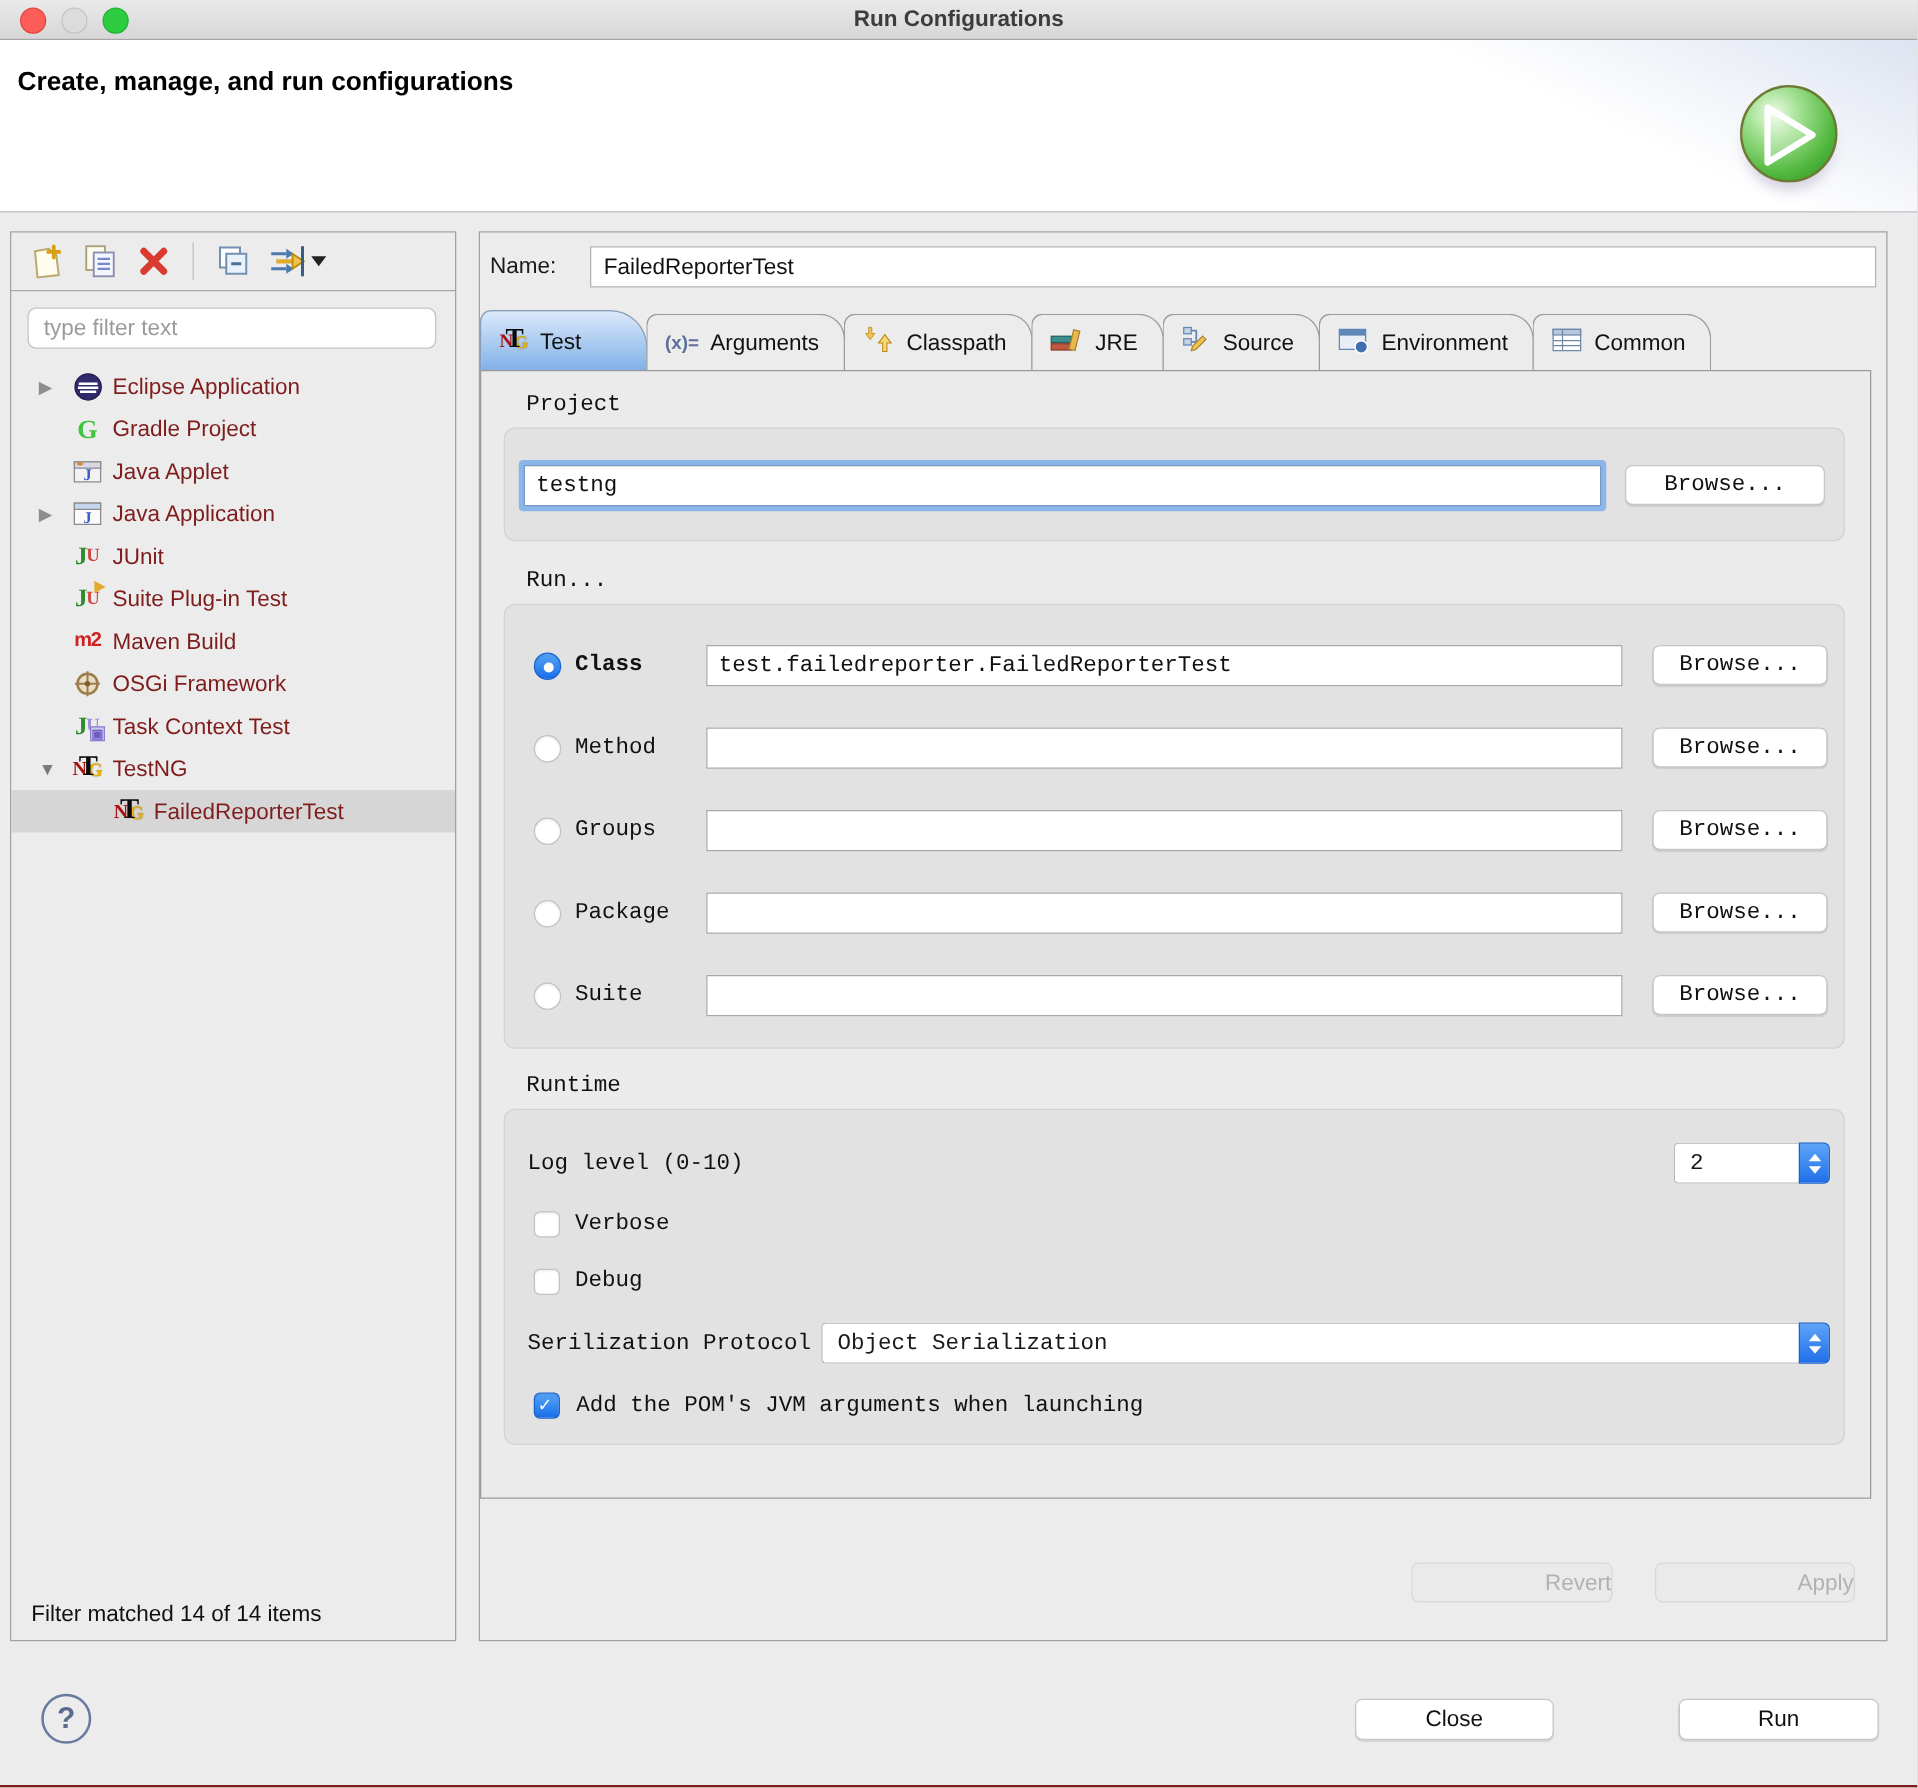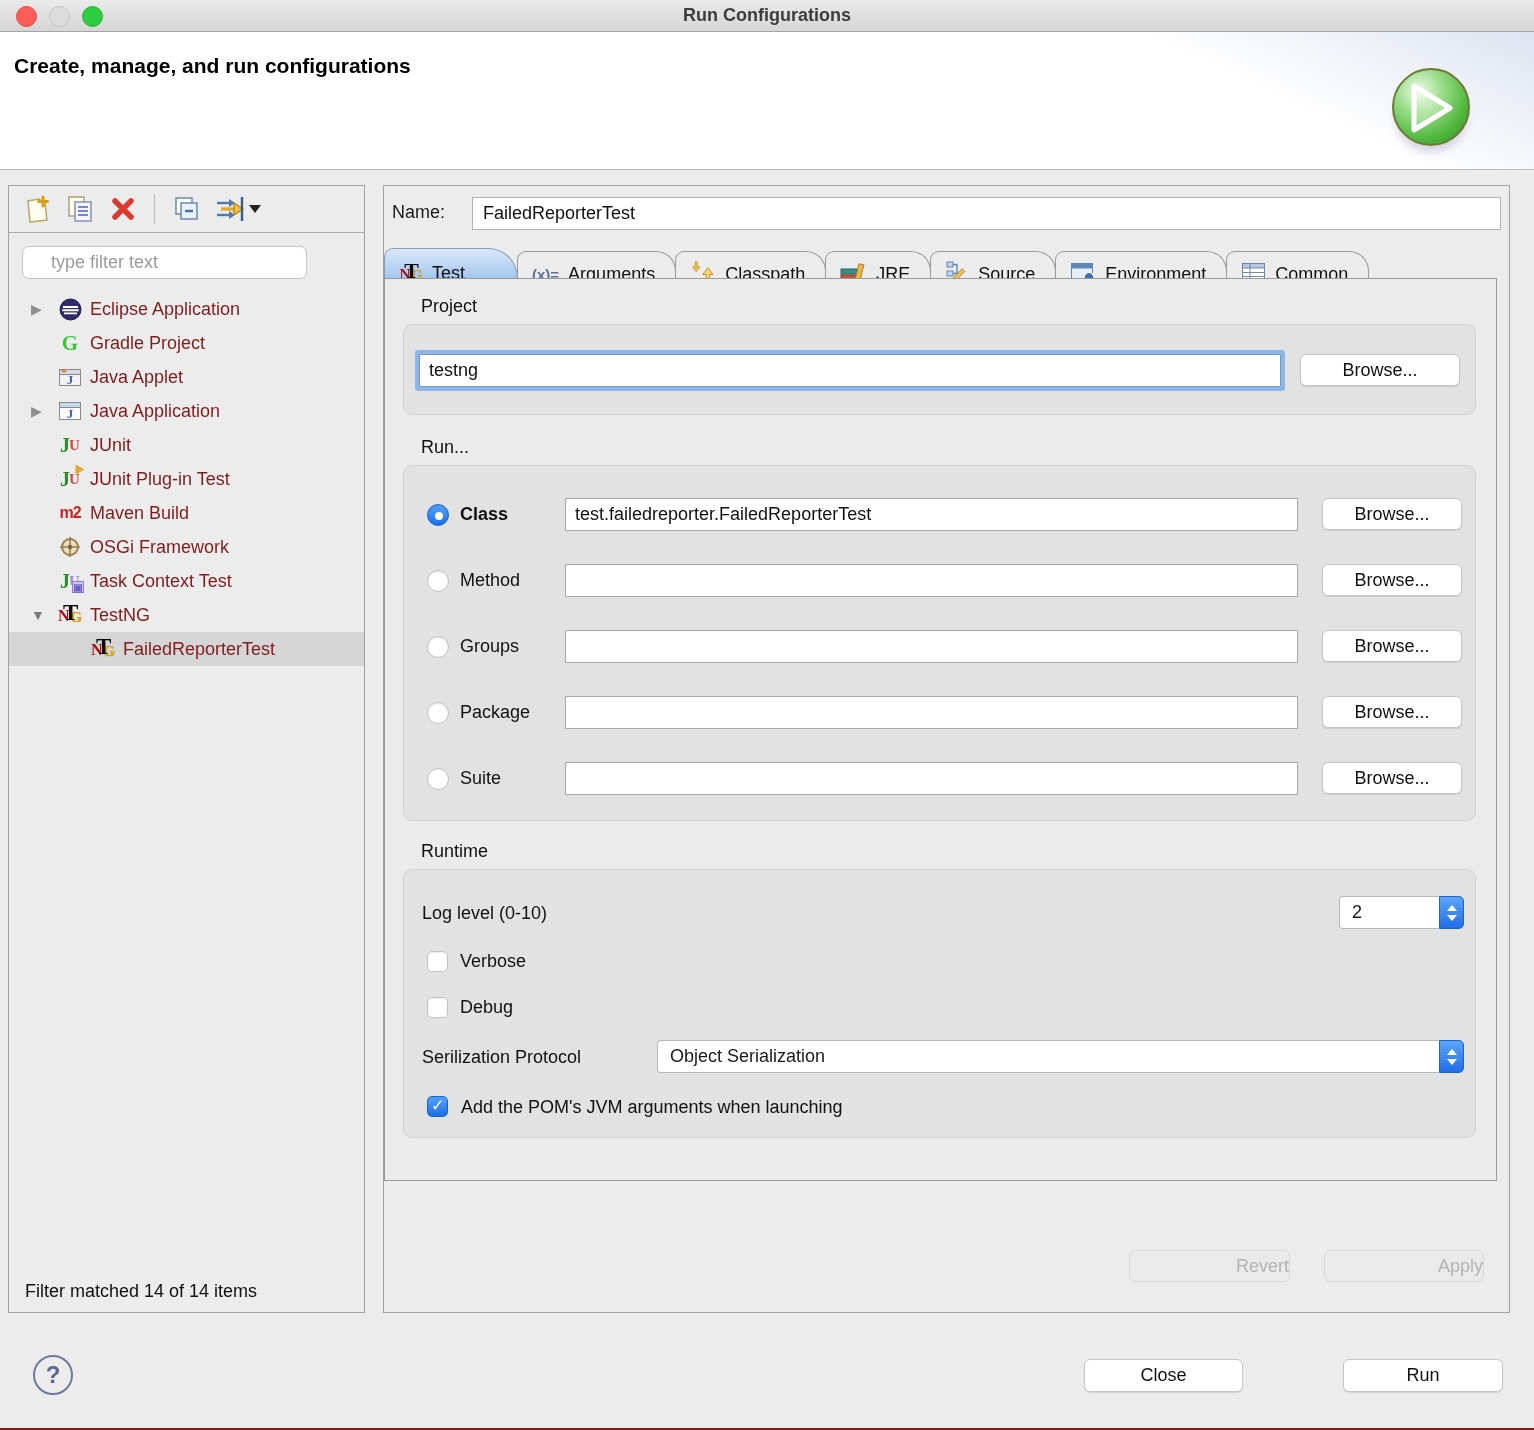--- a/index.html
+++ b/index.html
@@ -34,22 +34,22 @@
   .right-panel { position:absolute; left:383px; top:185px; width:1127px; height:1128px;
     border:1px solid #a2a2a2; background:#ececec; }
 
   
   .toolbar { height:47px; border-bottom:1px solid #a9a9a9; display:flex; align-items:center; padding-left:14px; gap:15px; }
   .tool { width:28px; height:28px; display:flex; align-items:center; justify-content:center; cursor:pointer; }
   .tool-sep { width:1px; height:30px; background:#bdbdbd; margin:0 2px; }
   .filter-dd { display:flex; align-items:center; gap:4px; }
   .dd-caret { width:0; height:0; border-left:6px solid transparent; border-right:6px solid transparent; border-top:8px solid #222; }
 
-  .filter-input { display:block; margin:13px 14px 0 13px; width:285px; height:33px;
-    border:1px solid #c3c3c3; border-radius:7px; background:#fff; padding:0 28px;
+  .filter-input { display:block; margin:13px 14px 0 13px; width:327px; height:33px;
+    border:1px solid #c3c3c3; border-radius:7px; background:#fff; padding:0 12px;
     font-size:18px; font-family:inherit; color:#333; }
   .filter-input::placeholder { color:#9b9b9b; }
 
   
   .tree { margin-top:13px; }
   .trow { height:34px; display:flex; align-items:center; padding-left:22px; }
   .trow.selected { background:#d6d6d6; }
   .twisty { width:26px; font-size:14px; color:#8e8e8e; flex:0 0 26px; }
   .ticon { width:26px; height:24px; flex:0 0 26px; margin-right:7px; position:relative; display:flex; align-items:center; justify-content:center; }
   .tlabel { font-size:18px; color:#7f1d1d; white-space:nowrap; }
@@ -80,22 +80,22 @@
 
   
   .tabbar { position:absolute; top:62px; left:0; height:49px; display:flex; align-items:flex-end; }
   .tab { display:flex; align-items:center; gap:9px; height:46px; padding:0 20px 0 14px;
     background:#ececec; border:1px solid #9a9a9a; border-bottom:none; border-radius:9px 20px 0 0;
     margin-right:-1px; font-size:18px; color:#111; cursor:pointer; white-space:nowrap; }
   .tab.selected { height:49px; padding-right:52px; background:linear-gradient(#dcea fb,#7fb0e8);
     background:linear-gradient(#dbe9fa,#7fb0e8); border-color:#8a9db8; border-radius:9px 30px 0 0; font-weight:normal; }
   .args-glyph { font-weight:bold; font-size:15px; color:#5c6f9c; }
 
-  .tab-content { position:absolute; top:92px; left:0; width:1113px; height:903px;
-    background:#ebebeb; border:1px solid #9a9a9a; }
+  .tab-content { position:absolute; top:110px; left:0; width:1113px; height:903px;
+    background:#ebebeb; border:1px solid #9a9a9a;font-family:Liberation Mono, monospace; }
 
   .sec-label { position:absolute; left:36px; font-size:18px; color:#111; }
   .groupbox { position:absolute; left:18px; width:1073px; background:#e2e2e2; border:1px solid #d2d2d2; border-radius:9px; }
 
   .txt { background:#fff; border:1px solid #a8a8a8; font-size:18px; font-family:inherit; padding:0 9px; color:#111; }
   .txt.focused { box-shadow:0 0 0 4px #8cb6ea; border-radius:1px; border-color:#7798c0; }
 
   .btn { background:#fff; border:1px solid #c6c6c6; border-radius:6px; font-size:18px; font-family:inherit;
     color:#111; box-shadow:0 1px 1px rgba(0,0,0,.10); cursor:pointer; }
   .btn.disabled { background:#eaeaea; color:#b2b2b2; border-color:#d8d8d8; box-shadow:none; cursor:default;text-align:right; }
@@ -250,21 +250,21 @@
           </span>
         <span class="tlabel">JUnit</span>
       </div>
       <div class="trow">
         <span class="twisty"></span>
         <span class="ticon ju">
             <span class="j">J</span>
             <span class="u">U</span>
             <span class="plug-dot"></span>
           </span>
-        <span class="tlabel">JUnit Plug-in Test</span>
+        <span class="tlabel">Suite Plug-in Test</span>
       </div>
       <div class="trow">
         <span class="twisty"></span>
         <span class="ticon">
             <span class="m2">m2</span>
           </span>
         <span class="tlabel">Maven Build</span>
       </div>
       <div class="trow">
         <span class="twisty"></span>

